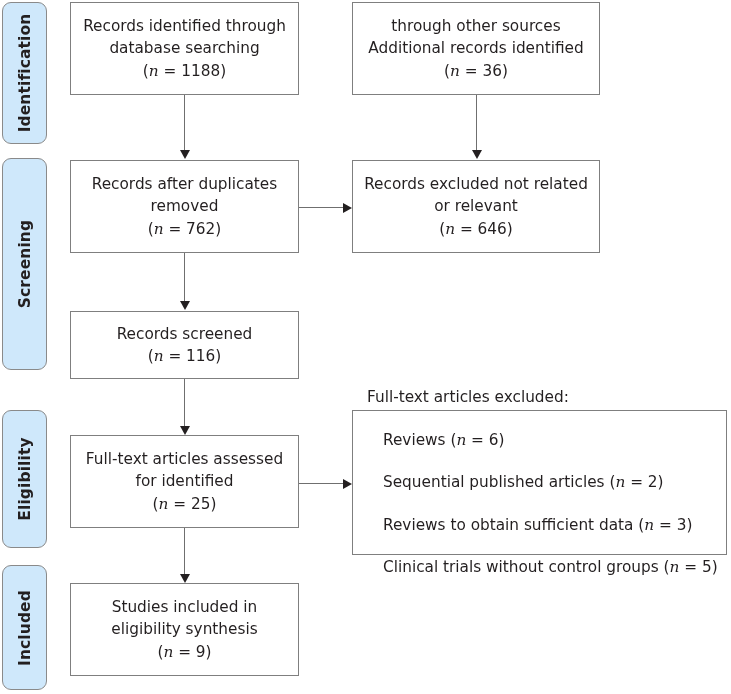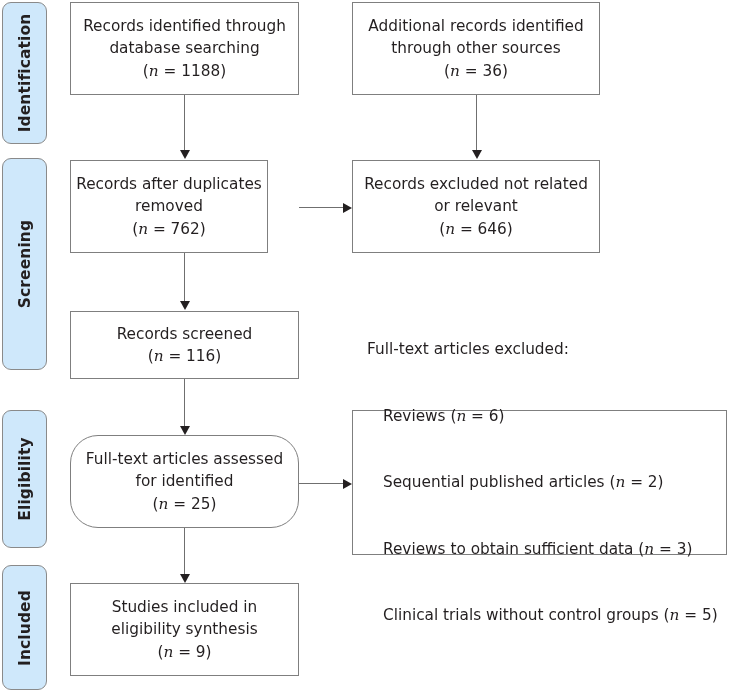--- a/index.html
+++ b/index.html
@@ -61,21 +61,21 @@
   .box .ln { display: block; white-space: nowrap; }
 
   .box.left-align {
     align-items: flex-start;
     text-align: left;
     justify-content: center;
     padding-left: 14px;
     gap: 20px;
   }
   .box.left-align .ln { white-space: nowrap; }
-  .box.left-align .indent { padding-left: 16px; margin-top: 24px; }
+  .box.left-align .indent { padding-left: 16px; }
 
   em.nvar {
     font-style: italic;
     font-family: "DejaVu Serif", serif;
     font-size: 15.3px;
   }
 
   
   .vline {
     position: absolute;
@@ -123,43 +123,43 @@
     <span class="stage-text">Included</span>
   </div>
 
   <div class="box" style="left:70px; top:2px; width:229px; height:93px;">
     <span class="ln">Records identified through</span>
     <span class="ln">database searching</span>
     <span class="ln"><span>(</span><em class="nvar">n</em><span> = 1188)</span></span>
   </div>
 
   <div class="box" style="left:352px; top:2px; width:248px; height:93px;">
+    <span class="ln">through other sources</span>
     <span class="ln">Additional records identified</span>
-    <span class="ln">through other sources</span>
     <span class="ln"><span>(</span><em class="nvar">n</em><span> = 36)</span></span>
   </div>
 
-  <div class="box" style="left:70px; top:160px; width:198px; height:93px;">
+  <div class="box" style="left:70px; top:160px; width:229px; height:93px;">
     <span class="ln">Records after duplicates</span>
     <span class="ln">removed</span>
     <span class="ln"><span>(</span><em class="nvar">n</em><span> = 762)</span></span>
   </div>
 
   <div class="box" style="left:352px; top:160px; width:248px; height:93px;">
     <span class="ln">Records excluded not related</span>
     <span class="ln">or relevant</span>
     <span class="ln"><span>(</span><em class="nvar">n</em><span> = 646)</span></span>
   </div>
 
   <div class="box" style="left:70px; top:311px; width:229px; height:68px;">
     <span class="ln">Records screened</span>
     <span class="ln"><span>(</span><em class="nvar">n</em><span> = 116)</span></span>
   </div>
 
-  <div class="box" style="left:70px; top:435px; width:229px; height:93px;border-radius:28px;">
+  <div class="box" style="left:70px; top:435px; width:229px; height:93px;">
     <span class="ln">Full-text articles assessed</span>
     <span class="ln">for identified</span>
     <span class="ln"><span>(</span><em class="nvar">n</em><span> = 25)</span></span>
   </div>
 
   <div class="box left-align" style="left:352px; top:410px; width:375px; height:145px;">
     <span class="ln">Full-text articles excluded:</span>
     <span class="ln indent"><span>Reviews (</span><em class="nvar">n</em><span> = 6)</span></span>
     <span class="ln indent"><span>Sequential published articles (</span><em class="nvar">n</em><span> = 2)</span></span>
     <span class="ln indent"><span>Reviews to obtain sufficient data (</span><em class="nvar">n</em><span> = 3)</span></span>

